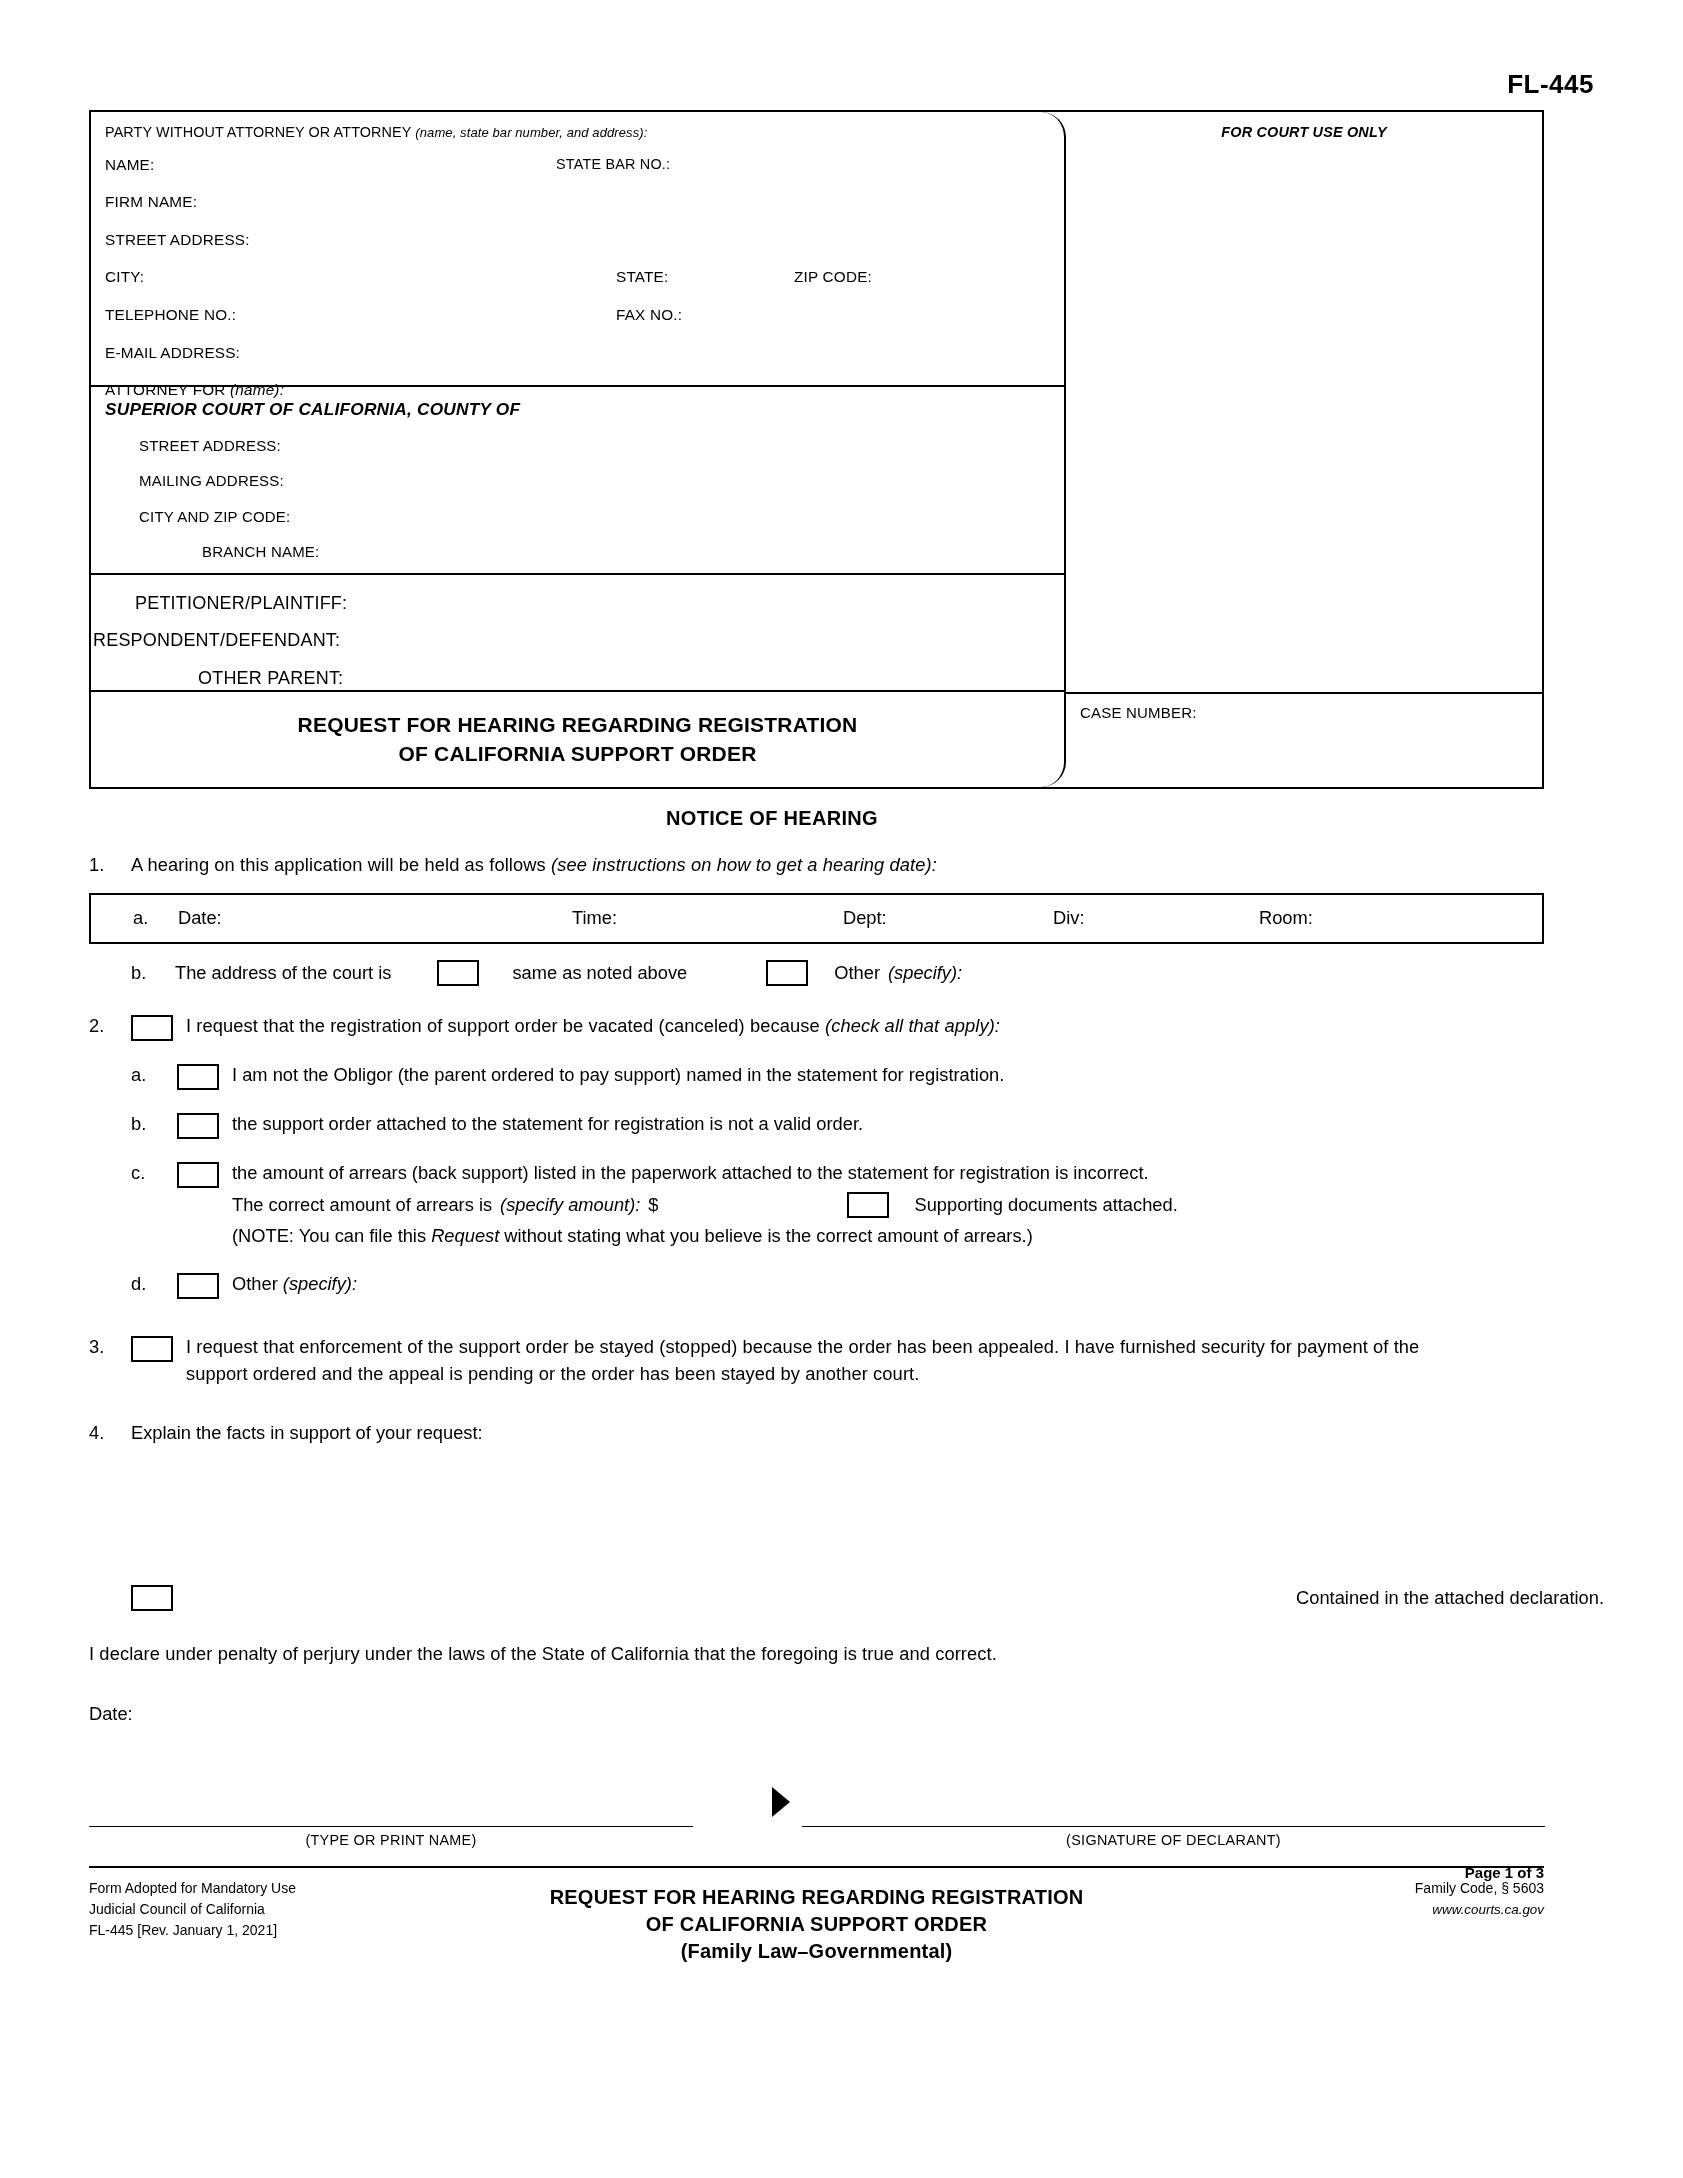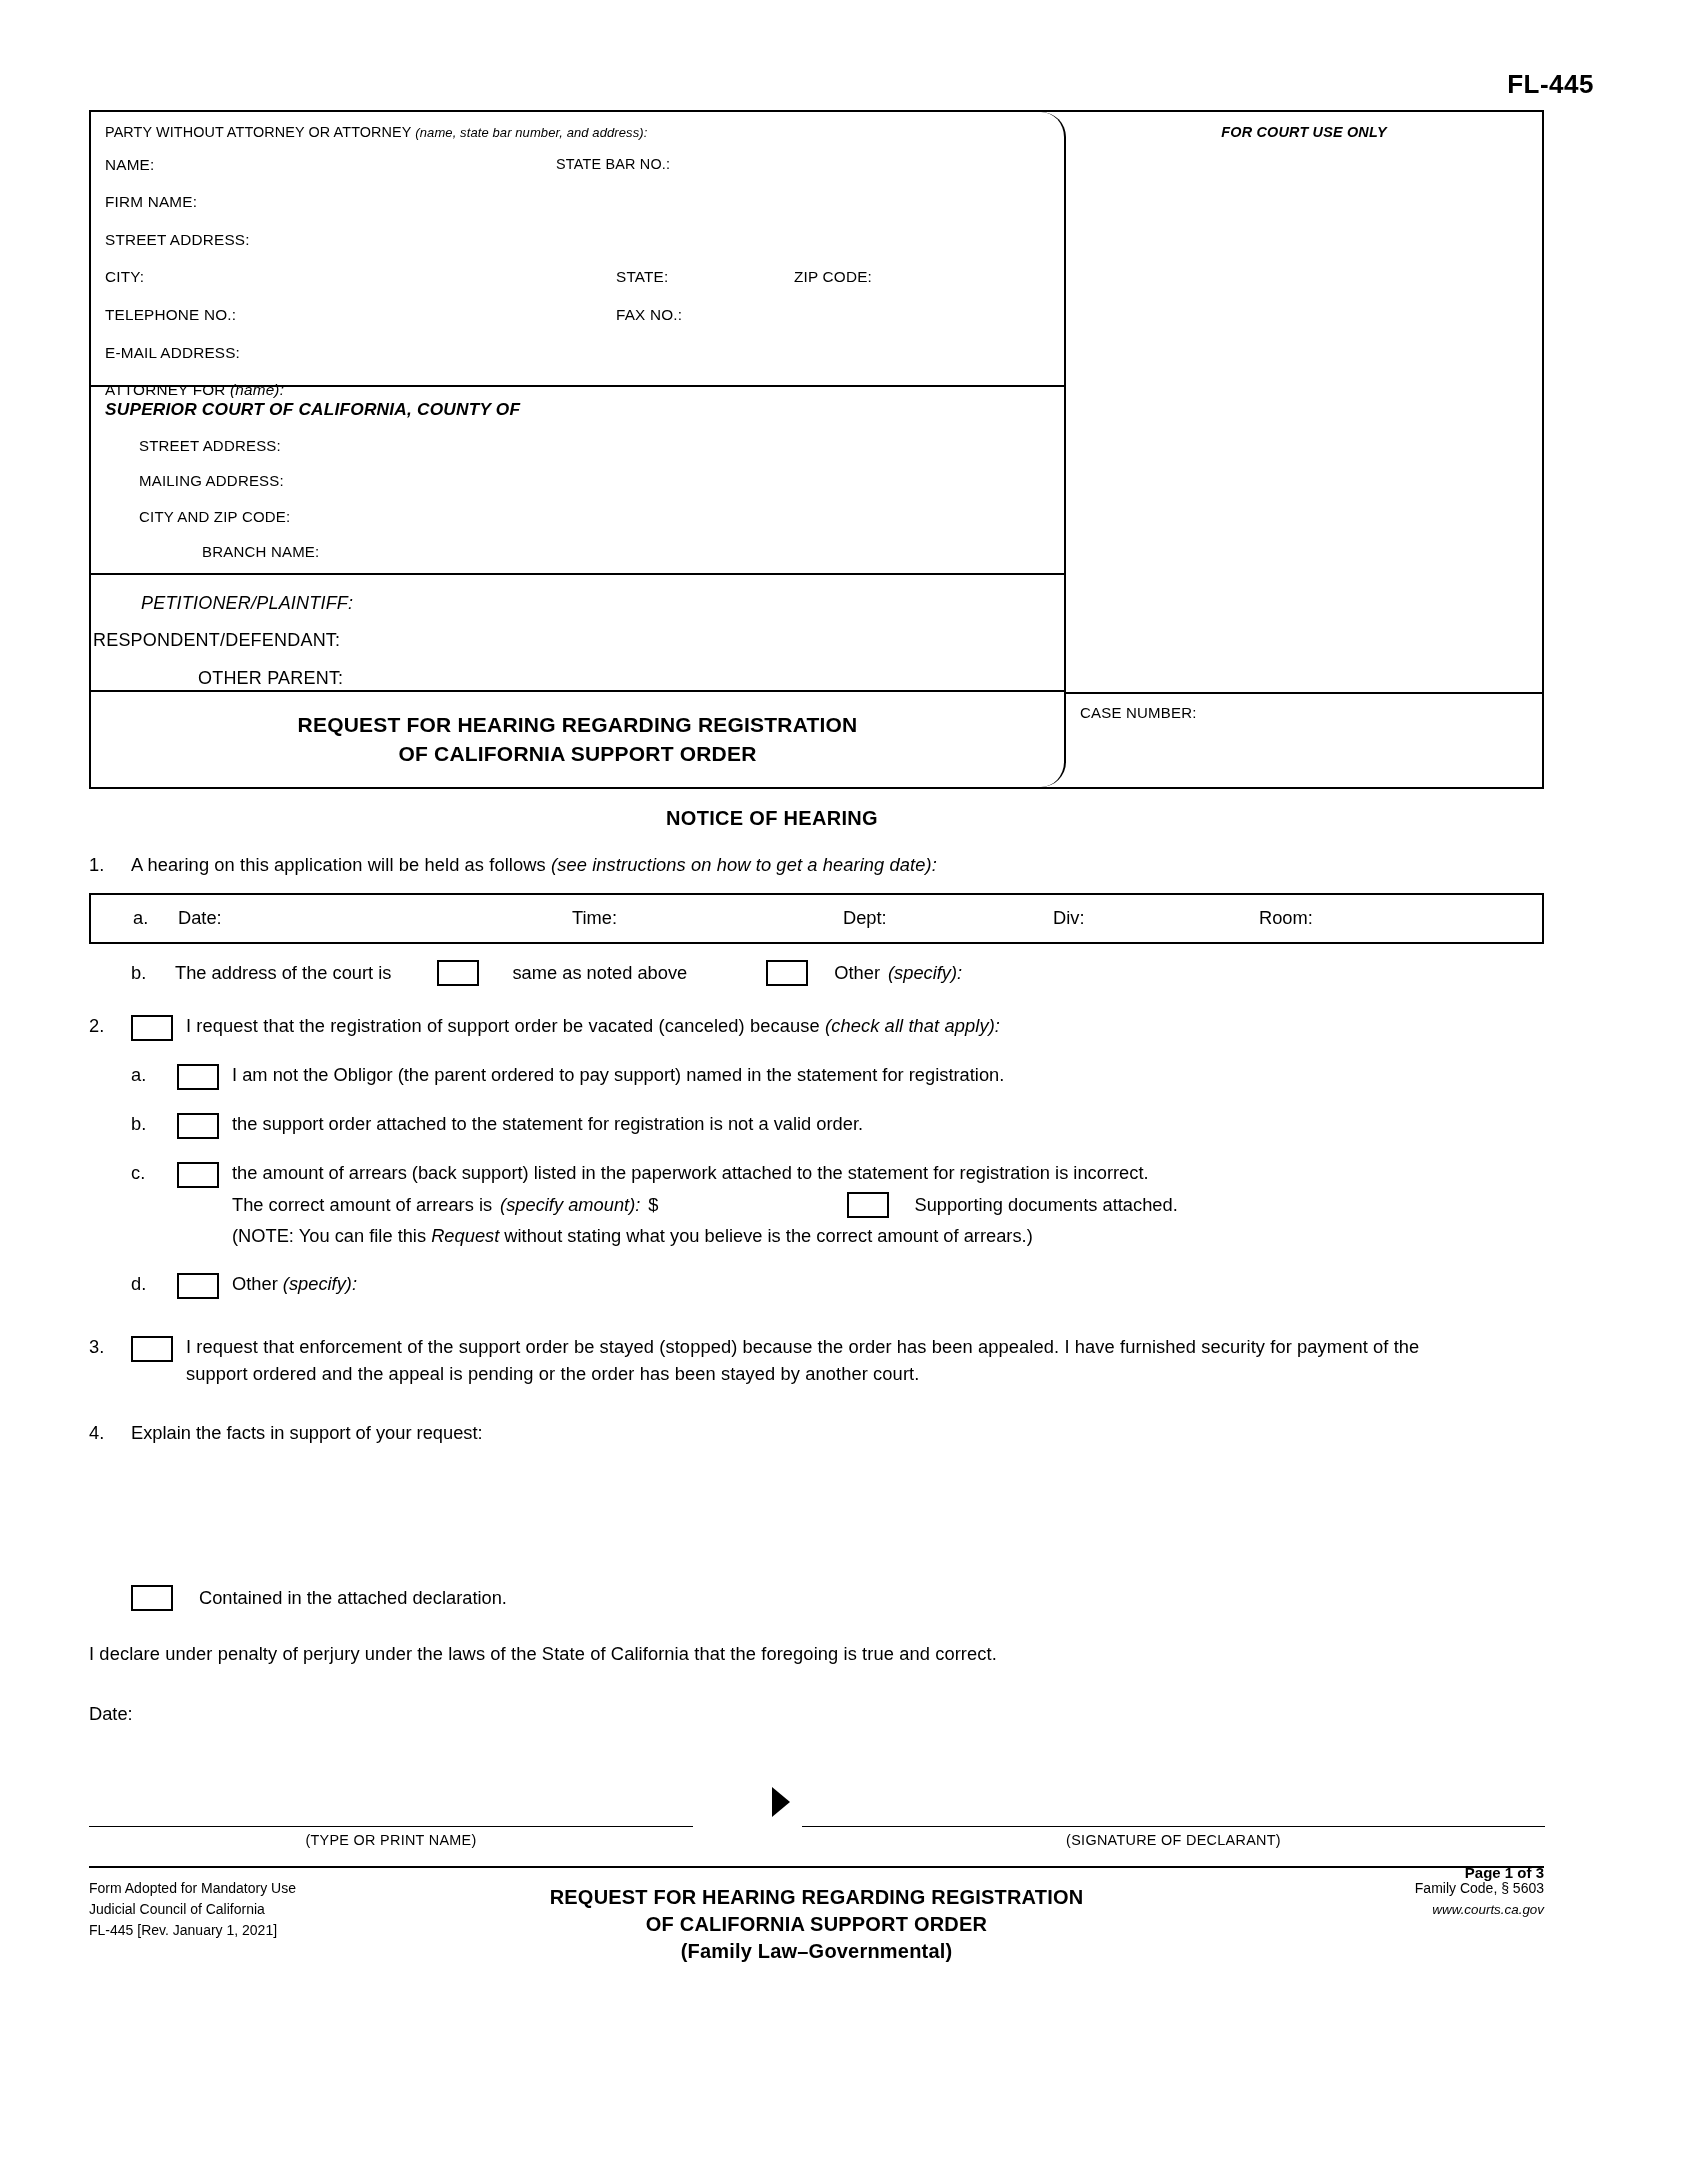--- a/index.html
+++ b/index.html
@@ -216,20 +216,21 @@
     display: flex;
     font-size: 18.3px;
     margin-top: 34px;
   }
   .contained {
     display: flex;
     align-items: center;
     font-size: 18.3px;
     margin-top: 141px;
     padding-left: 42px;
+    justify-content: space-between;
   }
   .declare {
     font-size: 18.3px;
     margin-top: 32px;
     letter-spacing: 0.1px;
   }
   .date-line {
     font-size: 18.3px;
     margin-top: 38px;
   }
@@ -347,21 +348,21 @@
 
       <div class="court-block">
         <div class="court-title">SUPERIOR COURT OF CALIFORNIA, COUNTY OF</div>
         <div class="court-row" style="left:48px; top:50px;">STREET ADDRESS:</div>
         <div class="court-row" style="left:48px; top:85px;">MAILING ADDRESS:</div>
         <div class="court-row" style="left:48px; top:121px;">CITY AND ZIP CODE:</div>
         <div class="court-row" style="left:67px; top:156px;margin-left:44px;">BRANCH NAME:</div>
       </div>
 
       <div class="parties-block">
-        <div class="party-row" style="left:50px; top:18px;font-style:italic;">PETITIONER/PLAINTIFF:</div>
+        <div class="party-row" style="left:44px; top:18px;">PETITIONER/PLAINTIFF:</div>
         <div class="party-row" style="left:2px; top:55px;">RESPONDENT/DEFENDANT:</div>
         <div class="party-row" style="left:107px; top:93px;">OTHER PARENT:</div>
       </div>
 
       <div class="title-block">
         <div class="t">
           <div>REQUEST FOR HEARING REGARDING REGISTRATION</div>
           <div>OF CALIFORNIA SUPPORT ORDER</div>
         </div>
       </div>

